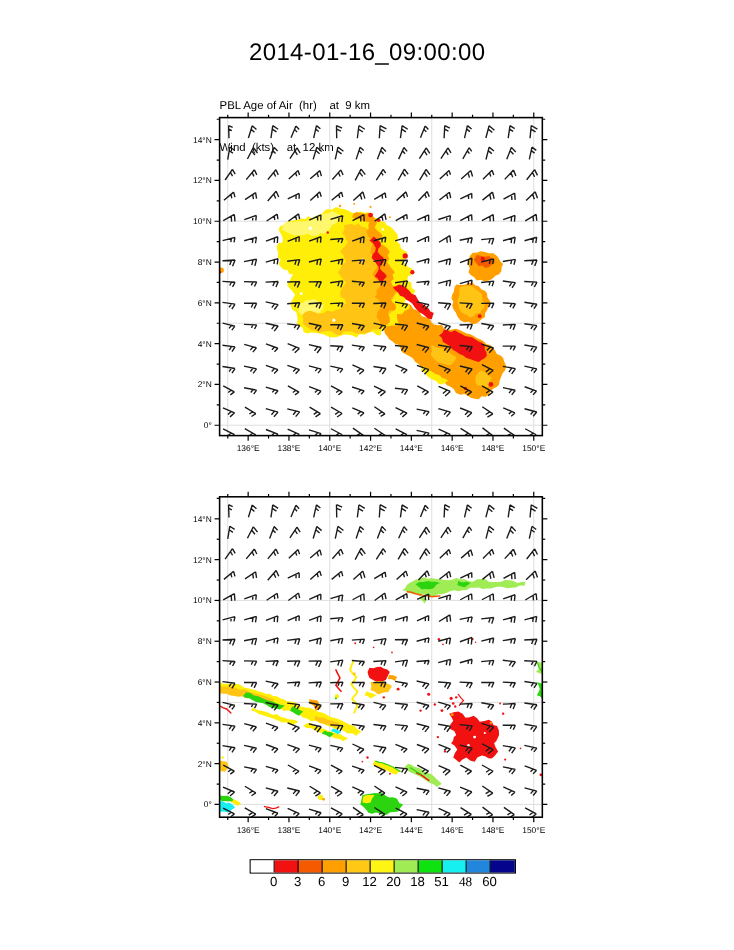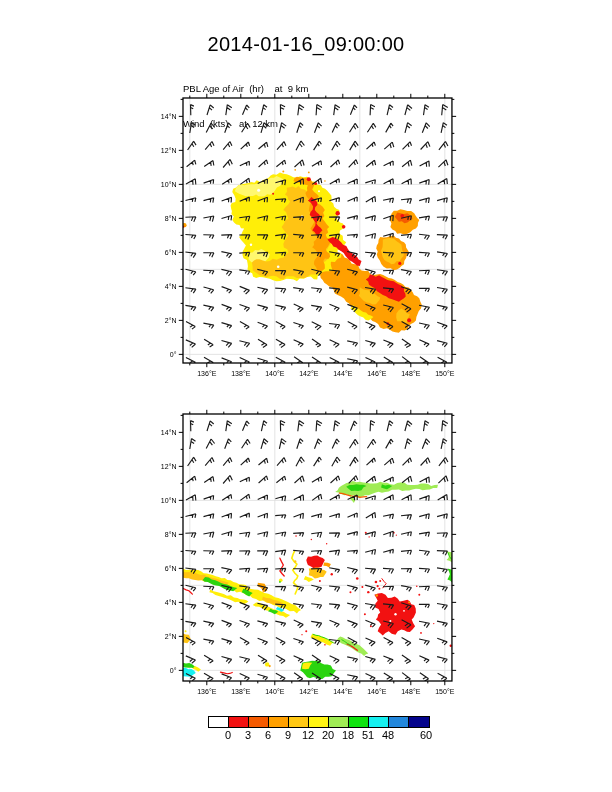--- a/index.html
+++ b/index.html
@@ -365,16 +365,16 @@
     </div>
   <div id="cb-labels">
       <div class="cb-label" style="left: 213px;">0</div>
       <div class="cb-label" style="left: 233px;">3</div>
       <div class="cb-label" style="left: 253px;">6</div>
       <div class="cb-label" style="left: 273px;">9</div>
       <div class="cb-label" style="left: 293px;">12</div>
       <div class="cb-label" style="left: 313px;">20</div>
       <div class="cb-label" style="left: 333px;">18</div>
       <div class="cb-label" style="left: 353px;">51</div>
-      <div class="cb-label" style="left: 373px;">48</div>
-      <div class="cb-label" style="left: 393px; margin-left: 18px;">60</div>
+      <div class="cb-label" style="left: 373px; font-family: Liberation Serif, serif;">48</div>
+      <div class="cb-label" style="left: 393px;">60</div>
     </div>
 </div>
 
 </body></html>

